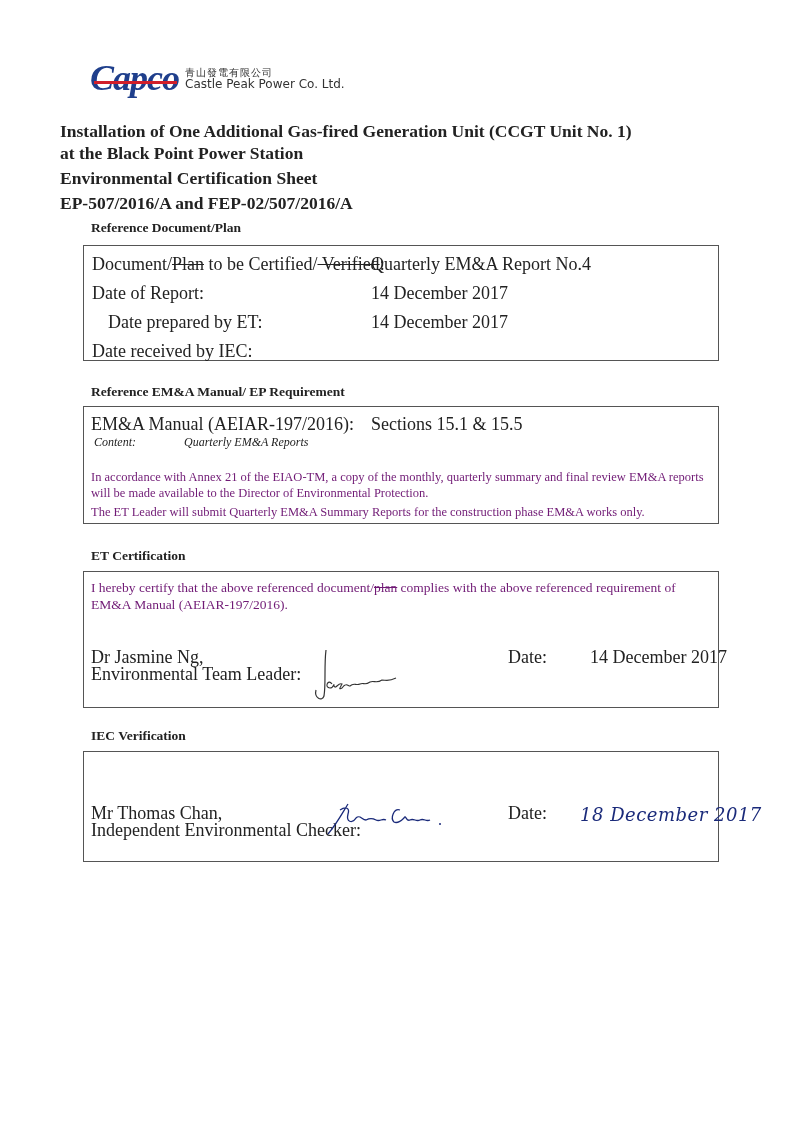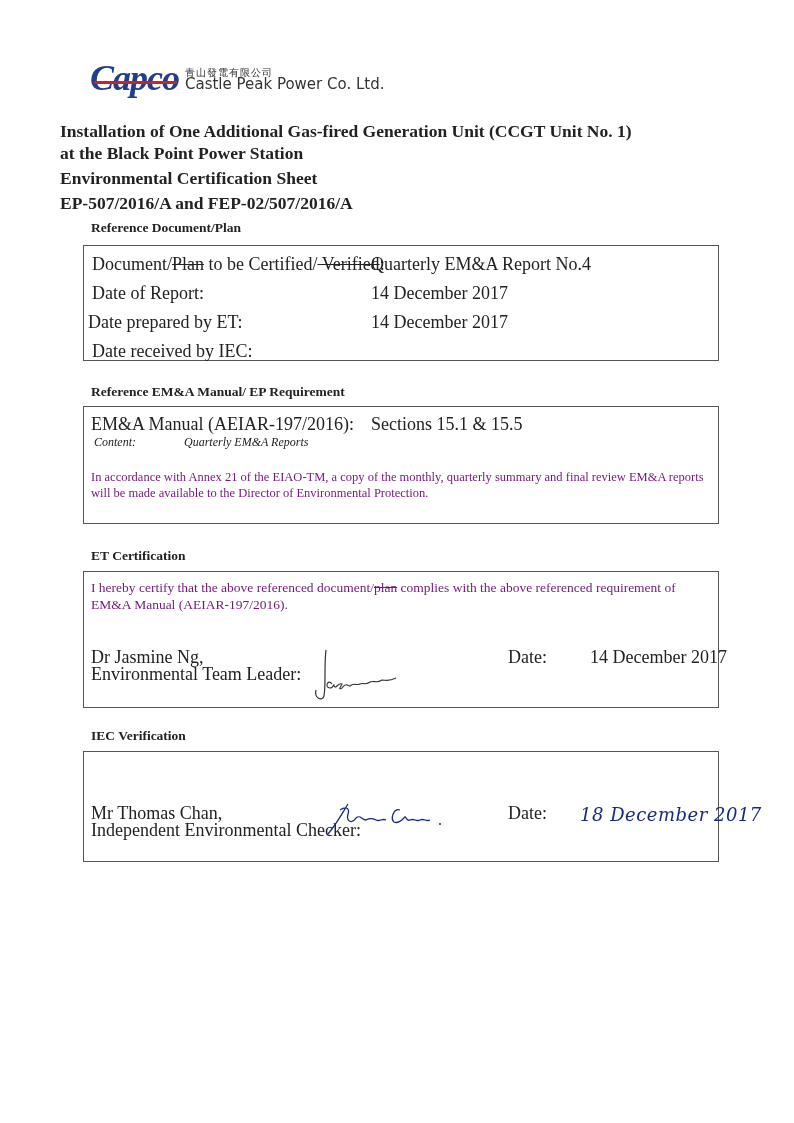--- a/index.html
+++ b/index.html
@@ -7,21 +7,21 @@
          font-family: "DejaVu Serif", "Liberation Serif", serif; color: #222; }
   .page { position: absolute; left: 0; top: 0; width: 794px; height: 996px; }
 
   
   .logo { position: absolute; left: 90px; top: 60px; height: 36px; display: flex; align-items: center; }
   .logo-word { font-family: "Liberation Serif", serif; font-style: italic; font-weight: bold;
                font-size: 36px; color: #1f3f8c; letter-spacing: -1px; position: relative; line-height: 1; }
   .logo-word::after { content: ""; position: absolute; left: 4px; right: 2px; top: 21px; height: 3px; background: #d11f2a; }
   .logo-text { margin-left: 6px; display: flex; flex-direction: column; font-family: "DejaVu Sans", sans-serif; color: #333; }
   .logo-cn { font-size: 10px; letter-spacing: 1px; line-height: 12px; }
-  .logo-en { font-size: 15px; line-height: 11px; }
+  .logo-en { font-size: 12px; line-height: 11px; }
 
   
   .title-block { position: absolute; left: 60px; width: 674px; top: 120px; text-align: left; }
   .t1 { font-family: "Liberation Serif", serif; font-weight: bold; font-size: 17.5px; line-height: 22px; margin: 0; }
   .t2 { font-family: "Liberation Serif", serif; font-weight: bold; font-size: 17.5px; line-height: 22px; margin: 0; }
   .t3 { font-family: "Liberation Serif", serif; font-weight: bold; font-size: 17.5px; line-height: 22px; margin-top: 3px; }
   .t4 { font-family: "Liberation Serif", serif; font-weight: bold; font-size: 17.5px; line-height: 22px; margin-top: 3px; }
 
   .section-head { position: absolute; left: 91px; font-family: "Liberation Serif", serif; font-weight: bold; font-size: 13.5px; }
 
@@ -56,34 +56,35 @@
   </div>
 
   <div class="section-head" style="top:220px;">Reference Document/Plan</div>
   <div class="box" style="top:245px; height:116px;">
     <div class="txt" style="left:8px; top:8px;"><span>Document/</span><span class="strike">Plan</span><span> to be Certified/</span><span class="strike"> Verified</span><span>:</span></div>
     <div class="txt" style="left:287px; top:8px;">Quarterly EM&amp;A Report No.4</div>
 
     <div class="txt" style="left:8px; top:37px;">Date of Report:</div>
     <div class="txt" style="left:287px; top:37px;">14 December 2017</div>
 
-    <div class="txt" style="left:4px; top:66px;">Date prepared by ET:</div>
+    <div class="txt" style="left:24px; top:66px;">Date prepared by ET:</div>
     <div class="txt" style="left:287px; top:66px;">14 December 2017</div>
 
     <div class="txt" style="left:8px; top:95px;">Date received by IEC:</div>
     <div class="txt" style="left:287px; top:95px;"></div>
   </div>
 
   <div class="section-head" style="top:384px;">Reference EM&amp;A Manual/ EP Requirement</div>
   <div class="box" style="top:406px; height:118px;">
     <div class="txt" style="left:7px; top:7px;">EM&amp;A Manual (AEIAR-197/2016):</div>
     <div class="txt" style="left:287px; top:7px;">Sections 15.1 &amp; 15.5</div>
     <div class="txt ital" style="left:10px; top:28px;">Content:</div>
     <div class="txt ital" style="left:100px; top:28px;">Quarterly EM&amp;A Reports</div>
     <div class="para" style="top:62px;">In accordance with Annex 21 of the EIAO-TM, a copy of the monthly, quarterly summary and final review EM&amp;A reports will be made available to the Director of Environmental Protection.</div>
+    <div class="para" style="top:97px;">The ET Leader will submit Quarterly EM&amp;A Summary Reports for the construction phase EM&amp;A works only.</div>
   </div>
 
   <div class="section-head" style="top:548px;">ET Certification</div>
   <div class="box" style="top:571px; height:137px;">
     <div class="para para13" style="top:7px;"><span>I hereby certify that the above referenced document/</span><span class="strike">plan</span><span> complies with the above referenced requirement of EM&amp;A Manual (AEIAR-197/2016).</span></div>
     <div class="txt" style="left:7px; top:75px;">Dr Jasmine Ng,</div>
     <div class="txt" style="left:7px; top:92px;">Environmental Team Leader:</div>
     <svg class="sig" style="left:228px; top:74px;" width="90" height="58" viewBox="0 0 90 58">
       <path d="M14 4 C12 20, 14 38, 12 50 C10 56, 2 52, 4 44" fill="none" stroke="#333" stroke-width="1.2"></path>
       <path d="M20 38 C16 32, 12 42, 18 42 C22 42, 22 36, 22 40 C24 44, 26 36, 30 38 C28 42, 26 44, 30 42 C34 36, 36 40, 38 40 C42 36, 44 40, 48 38 C52 36, 52 40, 58 36 C62 34, 64 38, 70 34 C74 34, 76 36, 84 32" fill="none" stroke="#333" stroke-width="1.1"></path>

